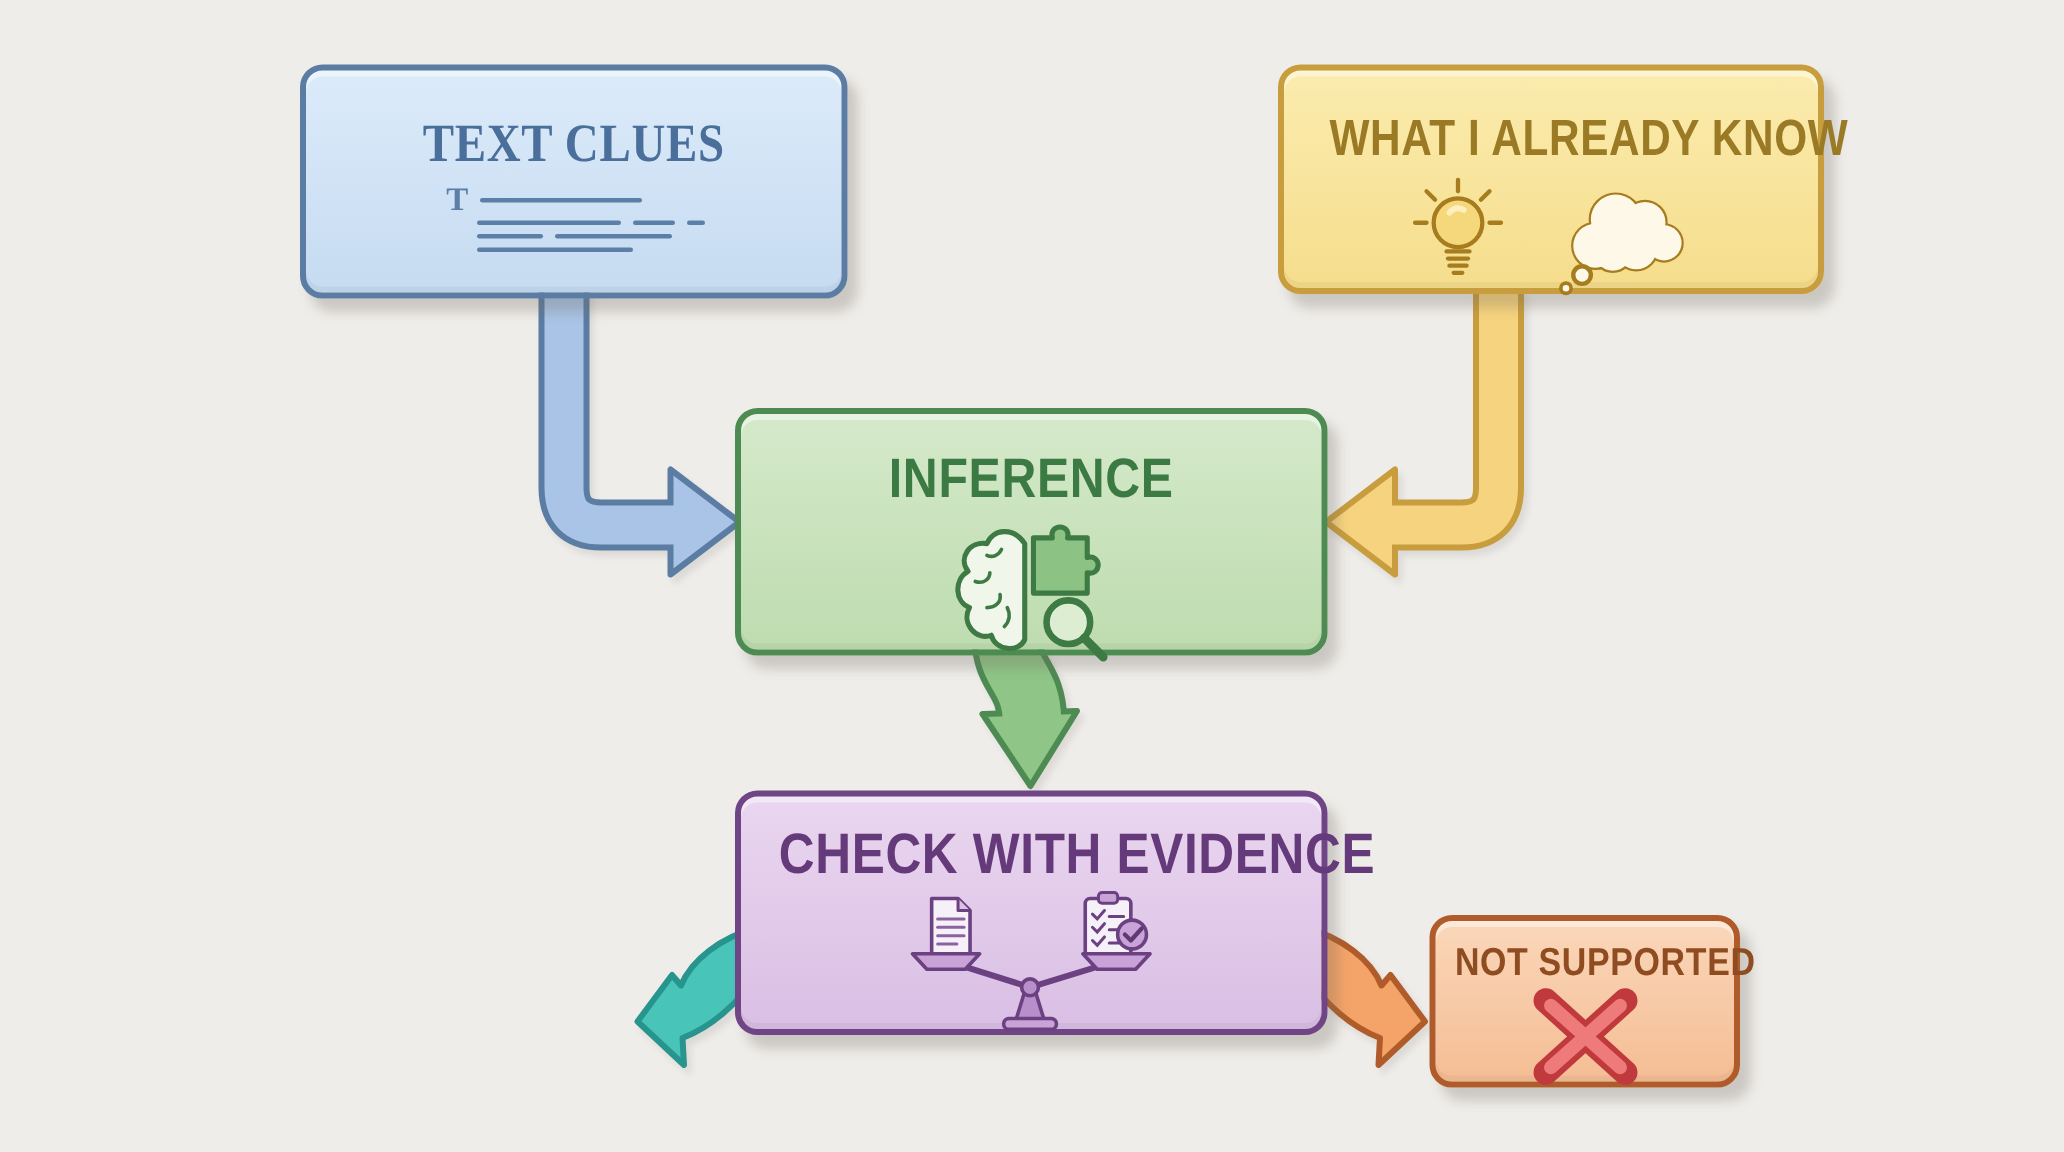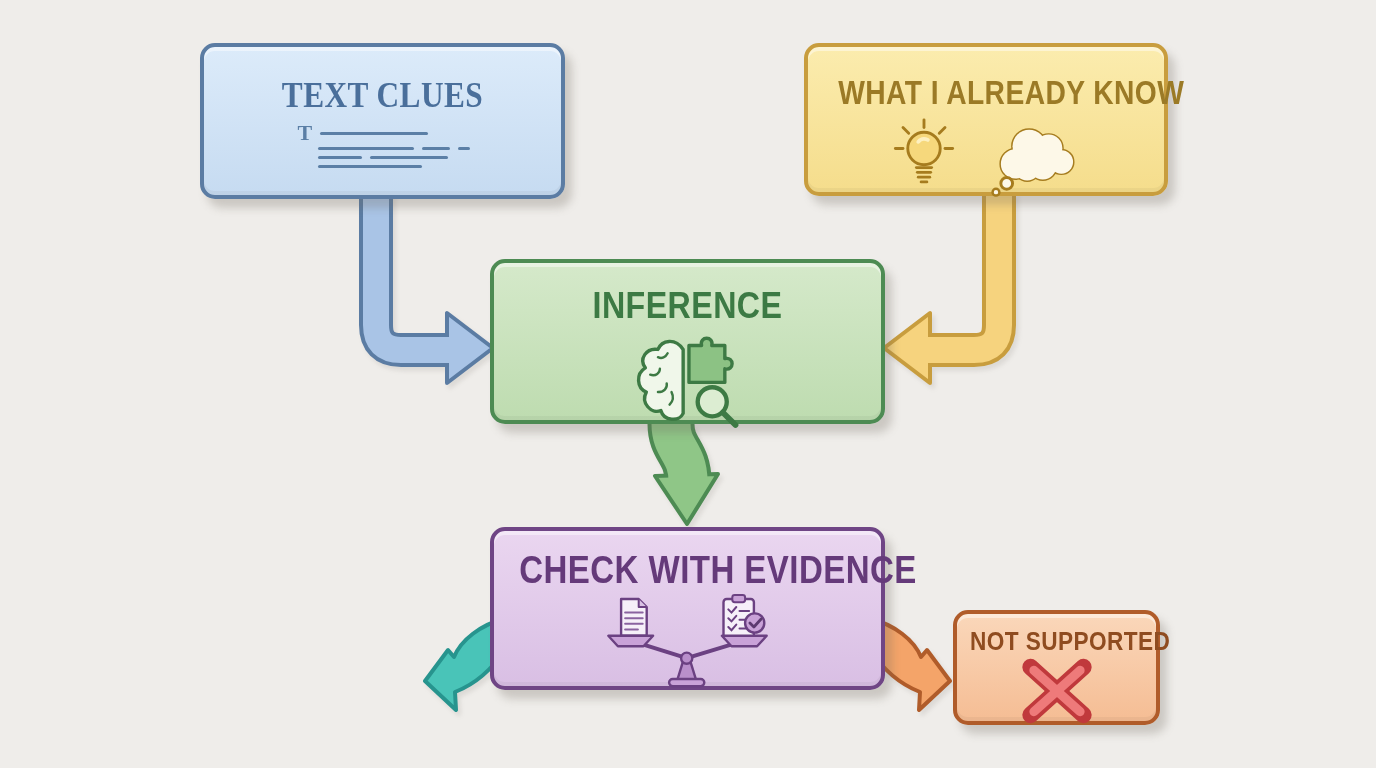--- a/index.html
+++ b/index.html
@@ -16,24 +16,24 @@
     text-align:center;
   }
   .node h2{
     margin:0;font-weight:700;line-height:1;letter-spacing:.5px;
     transform:scaleX(.87);transform-origin:center;white-space:nowrap;
   }
   
   .text-clues{left:200px;top:43px;width:365px;height:156px;
     background:linear-gradient(180deg,#dcebfa 0%,#c6dbf1 100%);border-color:#5b7ca3;padding-top:30px;font-family:Liberation Serif, serif;}
   .text-clues h2{font-size:36px;color:#4a6f9b;}
-  .prior-knowledge{left:804px;top:43px;width:364px;height:153px;
+  .prior-knowledge{left:852px;top:43px;width:364px;height:153px;
     background:linear-gradient(180deg,#fbecae 0%,#f5dd8c 100%);border-color:#c89d3e;padding-top:28px;}
   .prior-knowledge h2{font-size:34px;color:#9b7a26;transform:scaleX(.83);}
-  .inference{left:490px;top:259px;width:395px;height:165px;
+  .inference{left:490px;top:272px;width:395px;height:165px;
     background:linear-gradient(180deg,#d5e9ca 0%,#bedcb0 100%);border-color:#4d8b53;padding-top:24px;}
   .inference h2{font-size:37px;color:#3c7a44;}
   .check-evidence{left:490px;top:527px;width:395px;height:163px;
     background:linear-gradient(180deg,#ead6f0 0%,#d9bfe4 100%);border-color:#6f4585;padding-top:20px;}
   .check-evidence h2{font-size:38px;color:#653a7a;}
   .supported{left:218px;top:608px;width:207px;height:118px;
     background:linear-gradient(180deg,#c7f1ea 0%,#aae8df 100%);border-color:#2d9a96;padding-top:14px;}
   .supported h2{font-size:26px;color:#1f7e78;}
   .not-supported{left:953px;top:610px;width:207px;height:115px;
     background:linear-gradient(180deg,#fad7ba 0%,#f5bd94 100%);border-color:#b05c2a;padding-top:14px;}

